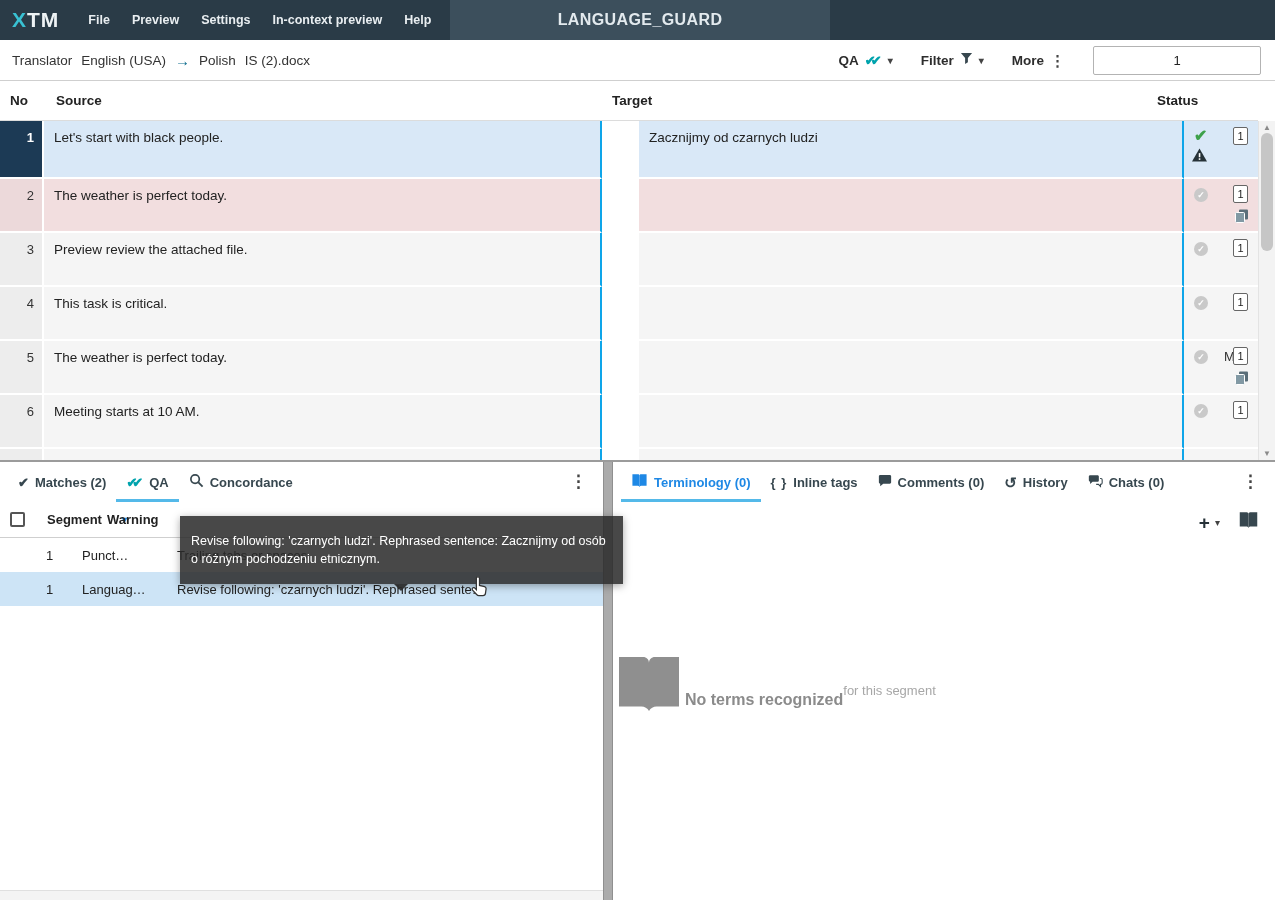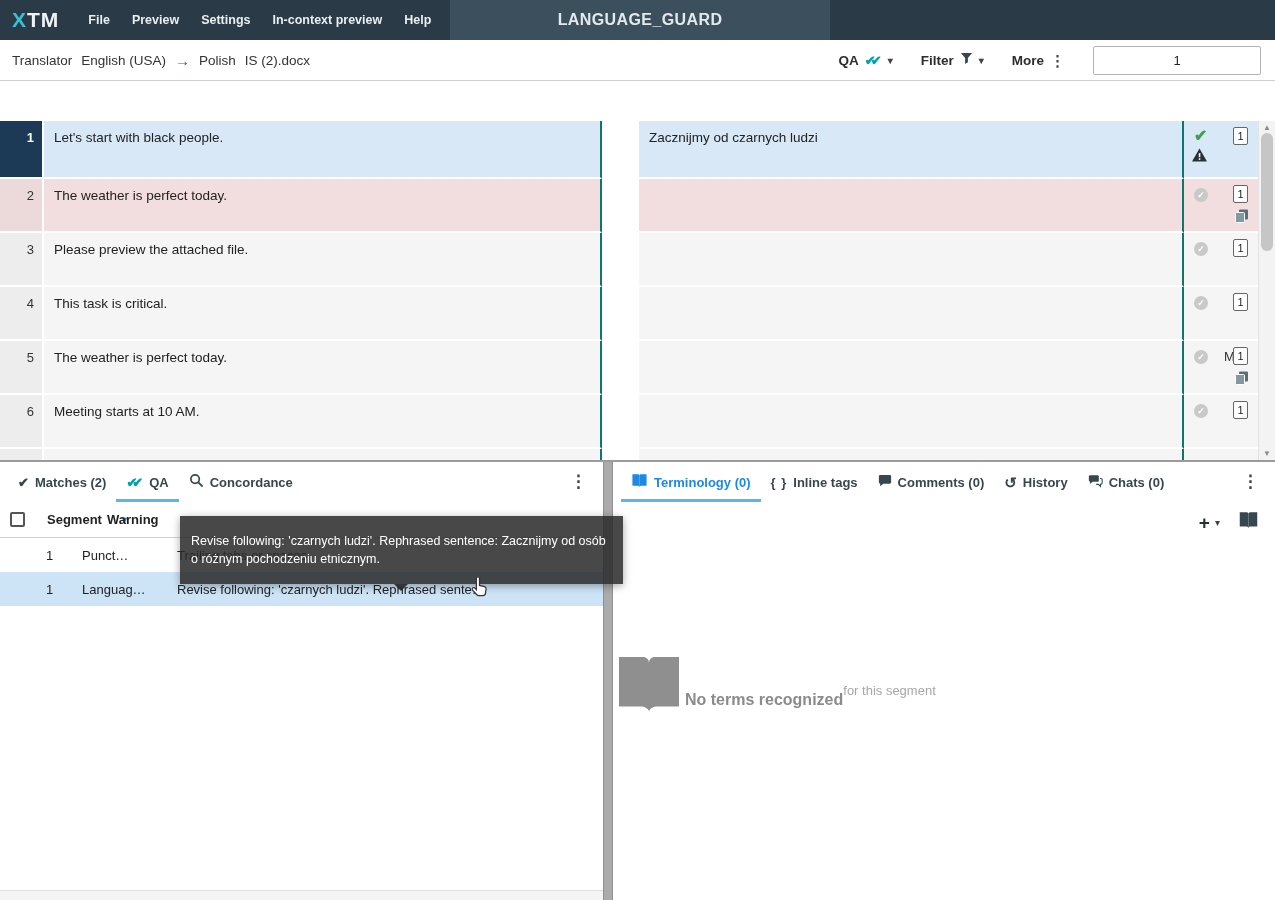--- a/index.html
+++ b/index.html
@@ -28,21 +28,21 @@
   
   .grid-head { position:absolute; top:81px; left:0; width:1258px; height:40px; background:#fff; border-bottom:1px solid #dcdcdc; display:flex; align-items:center; font-size:13.5px; font-weight:bold; color:#222; }
   .gh-no { width:44px; padding-left:10px; }
   .gh-source { width:558px; padding-left:12px; }
   .gh-target { width:545px; padding-left:10px; }
   .gh-status { flex:1; padding-left:10px; }
 
   .grid-body { position:absolute; top:121px; left:0; width:1258px; height:339px; overflow:hidden; background:#fff; }
   .seg-row { display:flex; }
   .cell-no { width:44px; background:#ededed; border-right:2px solid #fff; border-bottom:2px solid #fff; display:flex; justify-content:flex-end; padding:9px 8px 0 0; font-size:13px; color:#333; }
-  .cell-source, .cell-target { padding:9px 10px; border-right:2px solid #0f766e; border-bottom:2px solid #fff; background:#f5f5f5; font-size:13.5px; color:#222; }
+  .cell-source, .cell-target { padding:9px 10px; border-right:2px solid #0ea5e9; border-bottom:2px solid #fff; background:#f5f5f5; font-size:13.5px; color:#222; }
   .cell-source { width:558px; }
   .cell-target { width:545px;margin-left:37px; }
   .cell-status { flex:1; background:#f5f5f5; border-bottom:2px solid #fff; position:relative; }
   .row-h1 { height:58px; } .row-h { height:54px; } .row-sliver { height:54px; }
   .row-selected .cell-no { background:#1c3a55; color:#fff; font-weight:bold; }
   .row-selected .cell-source, .row-selected .cell-target, .row-selected .cell-status { background:#d9e8f7; }
   .row-flagged .cell-no { background:#ecd9da; }
   .row-flagged .cell-source, .row-flagged .cell-target, .row-flagged .cell-status { background:#f2dedf; }
 
   .st-green-check { position:absolute; left:10px; top:5px; color:#3da14a; font-weight:bold; font-size:16px; }
@@ -138,20 +138,26 @@
         <span class="caret">▾</span>
       </div>
       <div class="tb-btn">
         <span>More</span>
         <span class="vdots">⋮</span>
       </div>
       <input class="seg-input" value="1" style="">
     </div>
   </div>
 
+  <div class="grid-head">
+    <div class="gh-no">No</div>
+    <div class="gh-source">Source</div>
+    <div class="gh-target">Target</div>
+    <div class="gh-status">Status</div>
+  </div>
 
   <div class="grid-body">
 
     <div class="seg-row row-h1 row-selected">
       <div class="cell-no">1</div>
       <div class="cell-source">Let's start with black people.</div>
       <div class="cell-target">Zacznijmy od czarnych ludzi</div>
       <div class="cell-status">
         <span class="st-green-check">✔</span>
         <span class="st-warn">
@@ -176,21 +182,21 @@
           <svg width="14" height="14" viewBox="0 0 14 14">
               <rect x="4" y="0.5" width="9" height="10" rx="1" fill="#5a6e79"></rect>
               <rect x="0.5" y="3.5" width="9" height="10" rx="1" fill="#8299a4" stroke="#fff"></rect>
             </svg>
         </span>
       </div>
     </div>
 
     <div class="seg-row row-h">
       <div class="cell-no">3</div>
-      <div class="cell-source">Please preview the attached file.</div>
+      <div class="cell-source">Preview review the attached file.</div>
       <div class="cell-target"></div>
       <div class="cell-status">
         <span class="st-circle-check">✓</span>
         <span class="page-badge">1</span>
       </div>
     </div>
 
     <div class="seg-row row-h">
       <div class="cell-no">4</div>
       <div class="cell-source">This task is critical.</div>

